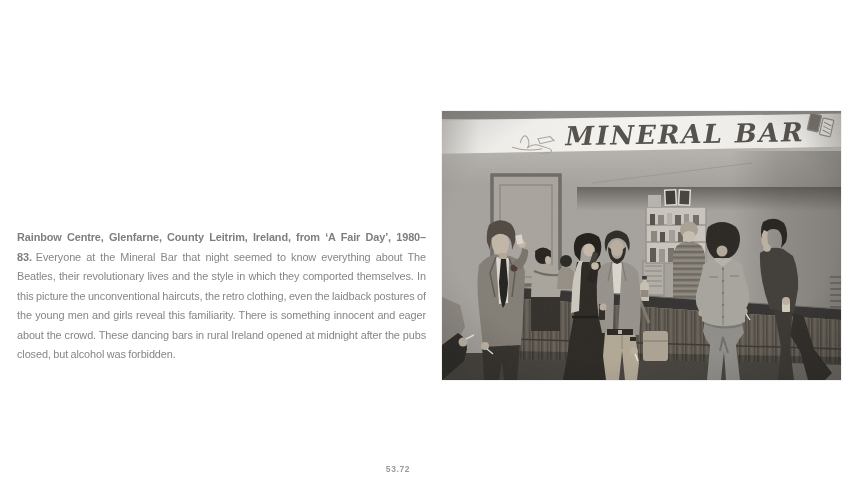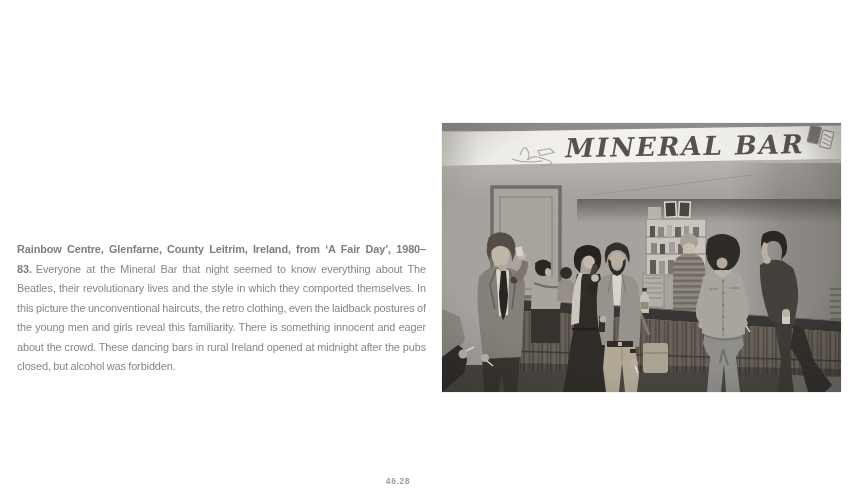--- a/index.html
+++ b/index.html
@@ -1,20 +1,20 @@
 <!DOCTYPE html>
 <html><head>
 <meta charset="utf-8">
 <style>
   html,body{margin:0;padding:0;}
   body{
     width:856px;height:500px;background:#ffffff;position:relative;overflow:hidden;
     font-family:"Liberation Sans","DejaVu Sans",sans-serif;
   }
-  .page{position:absolute;inset:0;background:#ffffff;margin-top:12px;}
+  .page{position:absolute;inset:0;background:#ffffff;}
   .caption{
     position:absolute;left:17px;top:228px;width:409px;margin:0;
     font-size:10.9px;line-height:19.5px;text-align:justify;
     color:#868686;letter-spacing:-0.1px;word-spacing:-0.5px;
   }
   .caption-heading{font-weight:bold;color:#7e7e7e;margin-right:4px;}
   .photo{
     position:absolute;left:442px;top:111px;width:399px;height:269px;margin:0;
     outline:1px solid rgba(0,0,0,0.05);
   }
@@ -271,14 +271,14 @@
         <path d="M321,111 Q332,104 342,112 Q347,120 344,131 L339,137 Q342,124 336,119 Q328,116 324,122 L321,132 Q317,120 321,111 Z" fill="#26231f"></path>
         <path d="M322,119 Q318,125 320,133 Q323,139 328,137 Q324,130 326,121 Z" fill="#bab0a2"></path>
         <circle cx="325" cy="137" r="3.8" fill="#bab0a2"></circle>
       </g>
 
       <rect width="399" height="269" fill="url(#vigG)"></rect>
       <rect width="399" height="269" filter="url(#grainF)" opacity="0.12"></rect>
     </svg>
   </figure>
 
-  <div class="page-number">46.28</div>
+  <div class="page-number">53.72</div>
 </div>
 
 </body></html>

